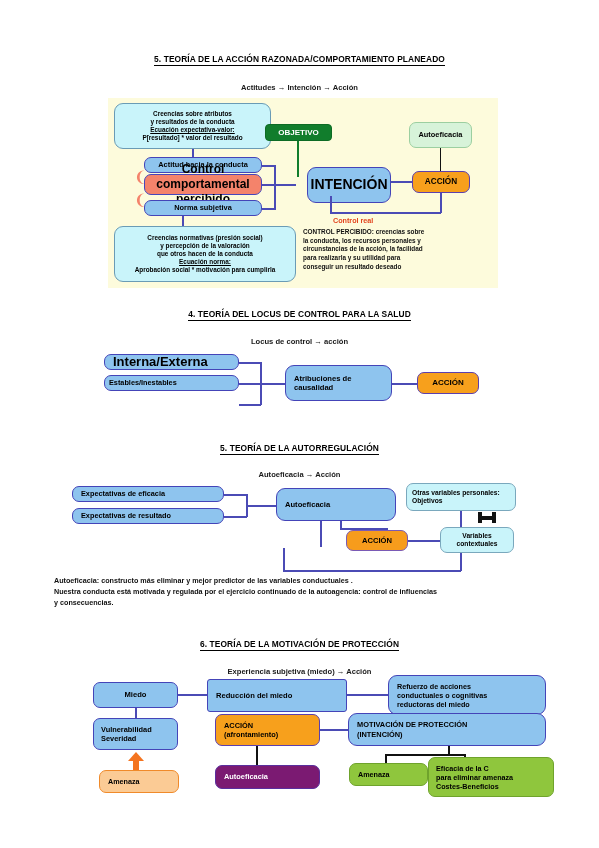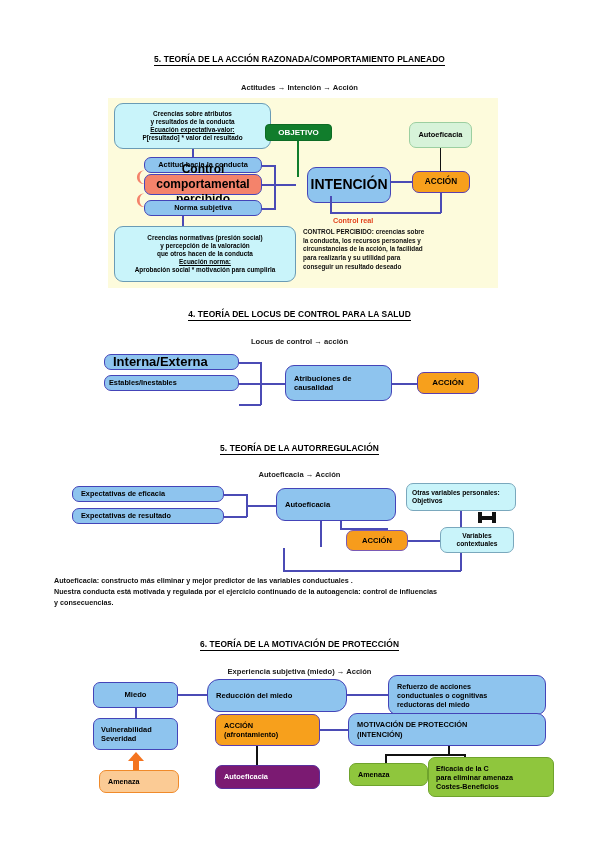--- a/index.html
+++ b/index.html
@@ -206,21 +206,21 @@
   </div>
 
   <div class="sec-title" style="top:639px;">
     <span>6. TEORÍA DE LA MOTIVACIÓN DE PROTECCIÓN</span>
   </div>
   <div class="sub-title" style="top:667px;">Experiencia subjetiva (miedo) → Acción</div>
 
   <div class="node blue ctr" style="left:93px;top:682px;width:85px;height:26px;font-size:7.6px;">Miedo</div>
   <div class="ln" style="left:178px;top:694px;width:30px;height:1.5px;"></div>
 
-  <div class="node blue lft" style="left:207px;top:679px;width:140px;height:33px;font-size:7.6px;padding-left:8px;border-radius:12px;">Reducción del miedo</div>
+  <div class="node blue lft" style="left:207px;top:679px;width:140px;height:33px;font-size:7.6px;padding-left:8px;border-radius:3px;">Reducción del miedo</div>
   <div class="ln" style="left:347px;top:694px;width:42px;height:1.5px;"></div>
 
   <div class="node blue lft" style="left:388px;top:675px;width:158px;height:40px;font-size:7.2px;padding-left:8px;border-radius:9px;">
     <div>Refuerzo de acciones</div>
     <div>conductuales o cognitivas</div>
     <div>reductoras del miedo</div>
   </div>
 
   <div class="ln" style="left:443px;top:715px;width:1.5px;height:7px;"></div>
   <div class="ln" style="left:432px;top:721px;width:13px;height:1.5px;"></div>

